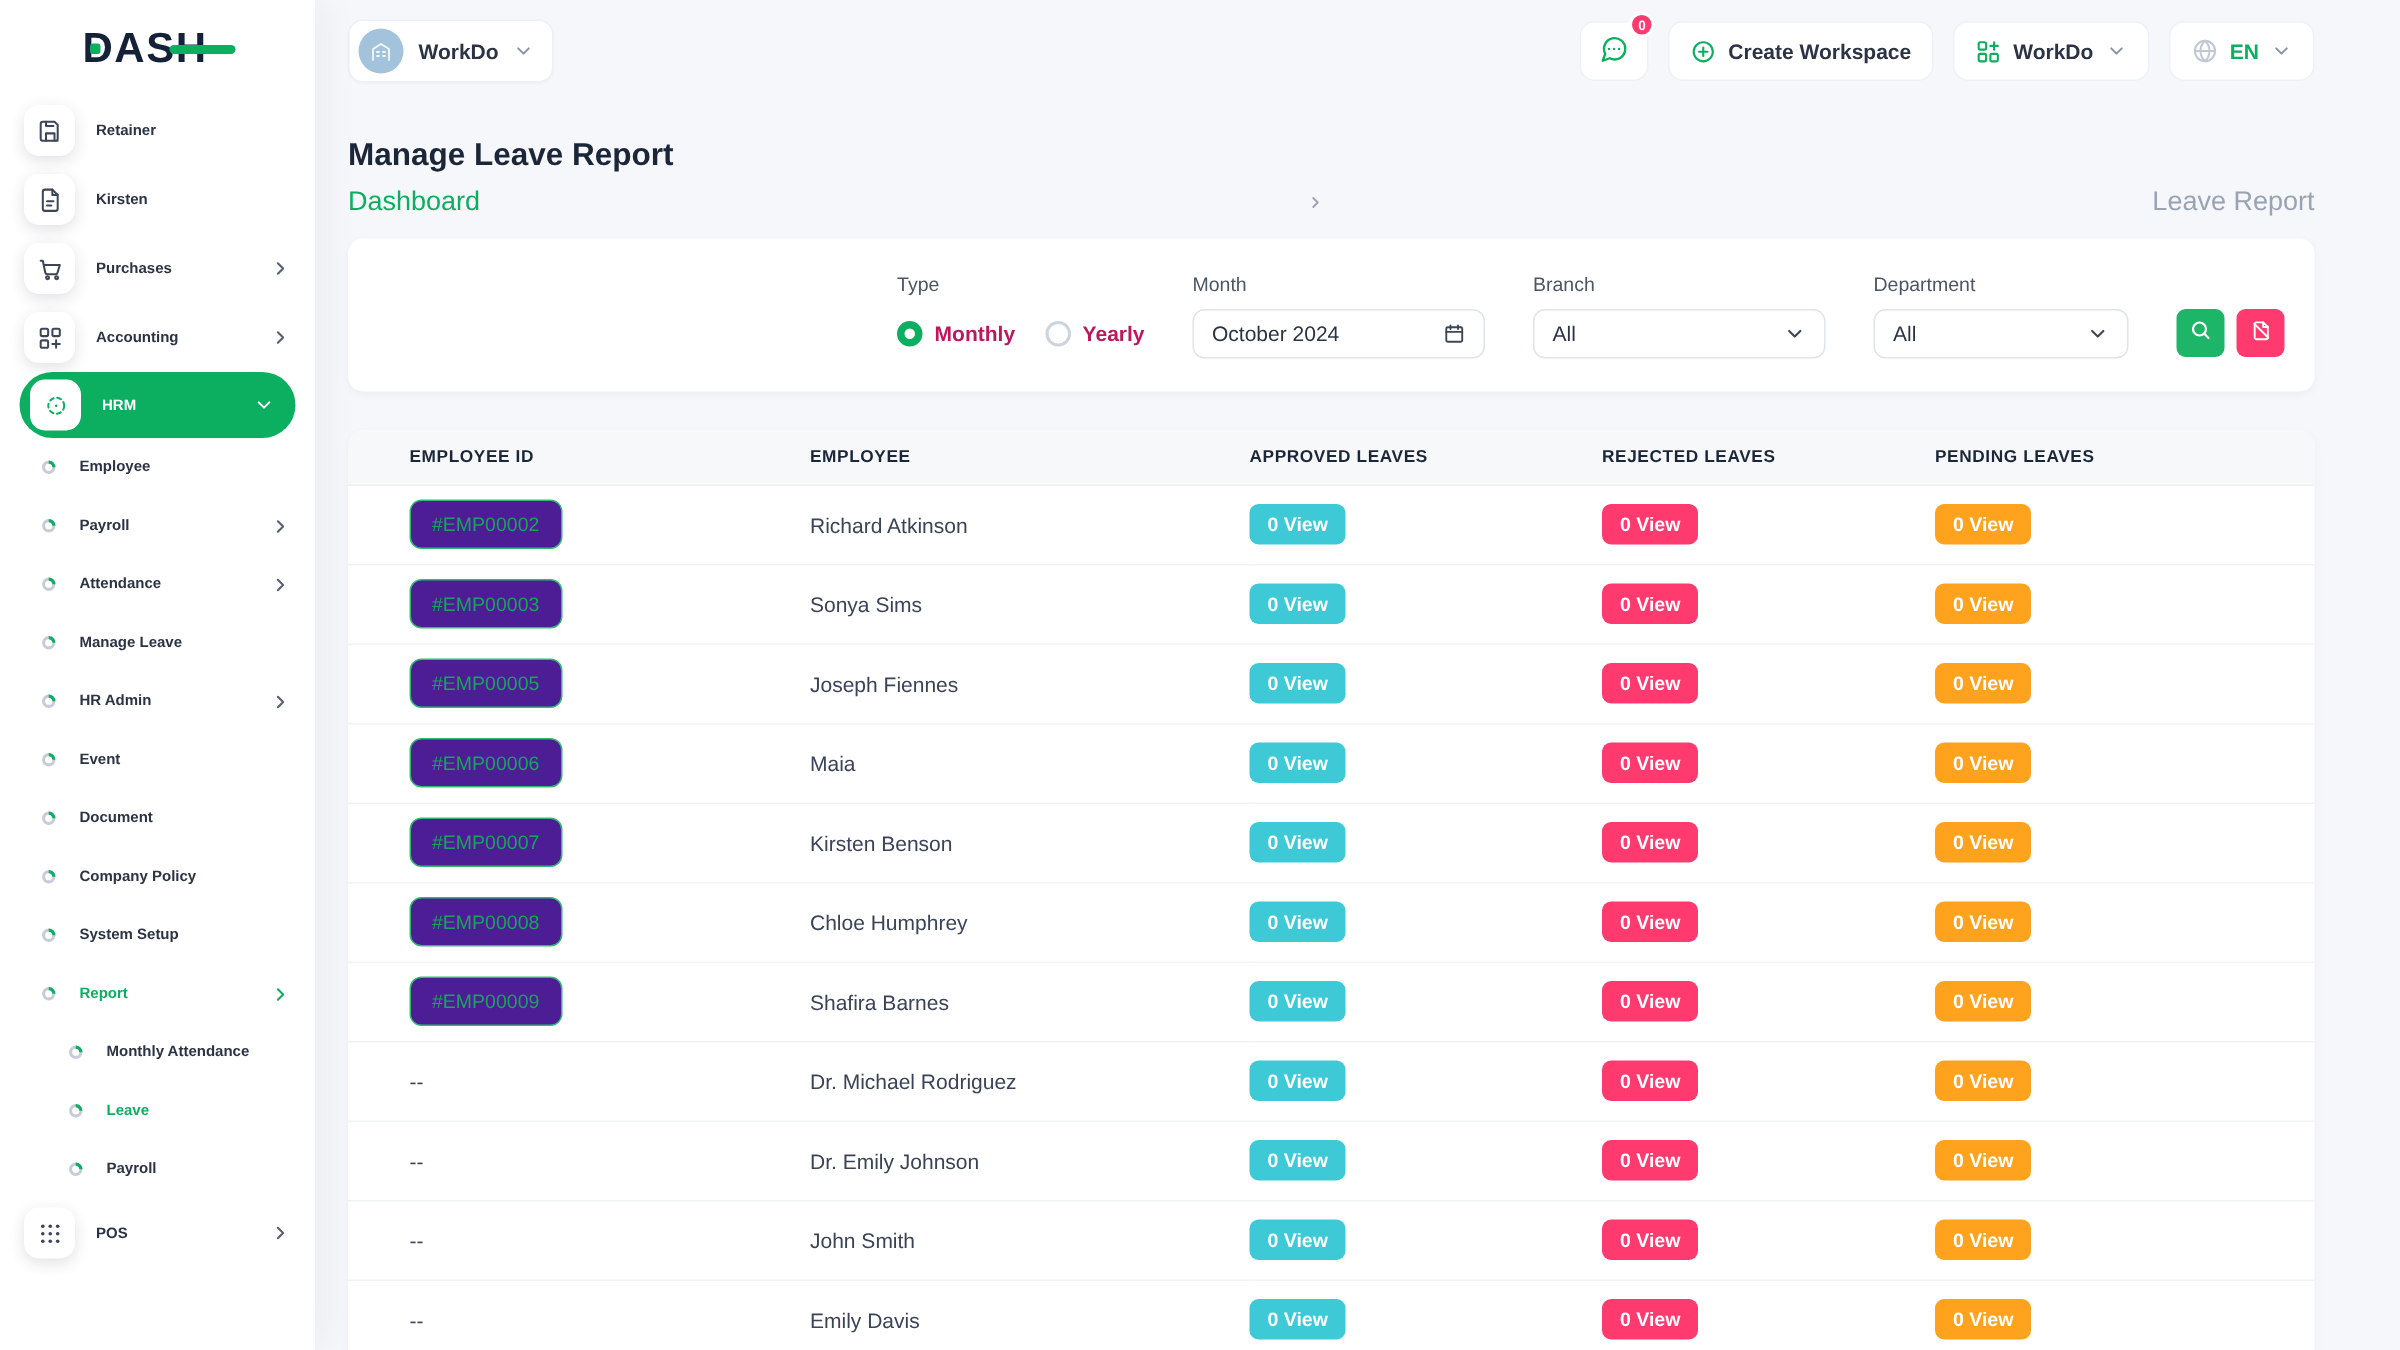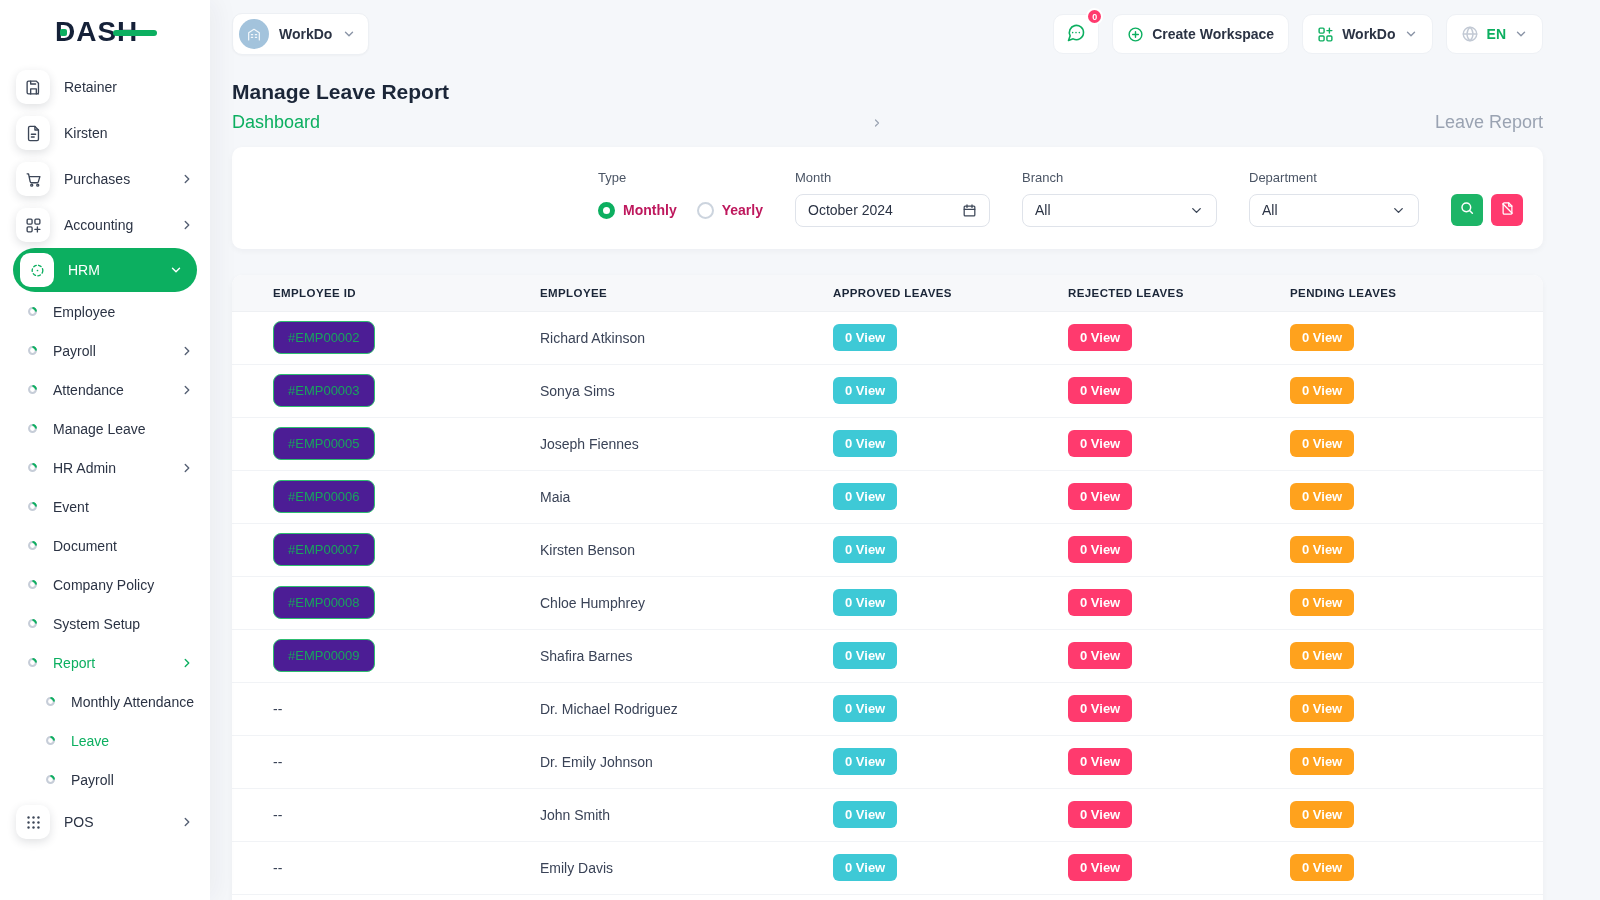--- a/index.html
+++ b/index.html
@@ -20,21 +20,21 @@
   .logo-dot { position:absolute; left:60px; top:29px; width:7px; height:7px; background:#0CAF60; border-radius:2px; }
   .logo-bar { position:absolute; left:113px; top:30px; width:44px; height:6px; background:#0CAF60; border-radius:3px; }
   .nav { padding-top:0; }
   .s-item { display:flex; align-items:center; cursor:pointer; }
   .s-item.l1 { height:46px; gap:14px; padding:0 16px; }
   .icon-box {
     width:34px; height:34px; border-radius:10px; background:#fff; flex:none;
     box-shadow:0 3px 10px rgba(35,46,60,.14); display:flex; align-items:center; justify-content:center;
     color:#3c4657;
   }
-  .s-label { font-size:14px; font-weight:400; color:#2b3344; white-space:nowrap; }
+  .s-label { font-size:10px; font-weight:700; color:#2b3344; white-space:nowrap; }
   .chev { margin-left:auto; color:#566074; display:flex; }
   .s-item.l1.active { background:#0CAF60; border-radius:999px; margin:0 13px; padding:0 14px 0 7px; height:44px; }
   .s-item.l1.active .s-label, .s-item.l1.active .chev { color:#fff; }
   .s-item.l1.active .icon-box { color:#0CAF60; box-shadow:none; }
   .s-item.l2 { height:39px; gap:15px; padding:0 16px 0 27px; }
   .s-item.l3 { height:39px; gap:15px; padding:0 16px 0 45px; }
   .bullet { display:flex; flex:none; }
   .s-item.active2 .s-label, .s-item.active2 .chev { color:#0CAF60; }
 
   
@@ -49,21 +49,21 @@
   .topbar-right { margin-left:auto; display:flex; gap:13px; align-items:center; }
   .icon-pill { position:relative; width:46px; height:40px; background:#fff; border:1px solid #eef1f5; border-radius:10px; display:flex; align-items:center; justify-content:center; color:#0CAF60; cursor:pointer; }
   .msg-badge { position:absolute; top:-7px; right:-5px; min-width:17px; height:17px; padding:0 4px; background:#FF3A6E; border:2px solid #fff; color:#fff; font-size:9px; font-weight:700; border-radius:9px; display:flex; align-items:center; justify-content:center; }
   .btn-pill { display:flex; align-items:center; gap:8px; background:#fff; border:1px solid #eef1f5; border-radius:10px; height:40px; padding:0 14px; font-size:14px; font-weight:600; color:#2b3344; cursor:pointer; }
   .btn-pill .g { color:#0CAF60; display:flex; }
   .btn-pill .gray { color:#c2c9d4; display:flex; }
   .lang { color:#0CAF60; font-weight:700; }
   .chev-sm { color:#8a94a6; display:flex; }
 
   .content { padding:10px 57px 0 22px; flex:1; min-height:0; }
-  .page-title { font-size:21px; font-weight:700; color:#1b2638; margin-top:12px; }
+  .page-title { font-size:21px; font-weight:700; color:#1b2638; margin-top:24px; }
   .breadcrumb { display:flex; align-items:center; gap:19px; margin-top:8px; font-size:18px;justify-content:space-between; }
   .bc-home { color:#0CAF60; cursor:pointer; }
   .bc-sep { color:#9aa3b2; display:flex; }
   .bc-current { color:#9aa3b2; }
 
   .card { background:#fff; border-radius:10px; box-shadow:0 2px 6px rgba(16,24,40,.04); }
   .filter-card { margin-top:14px; height:102px; display:flex; align-items:center; padding:0 20px; }
   .filter-row { margin-left:auto; display:flex; gap:32px; align-items:flex-end; }
   .fgroup { display:flex; flex-direction:column; }
   .flabel { font-size:13px; color:#4b5565; margin-bottom:9px; }

